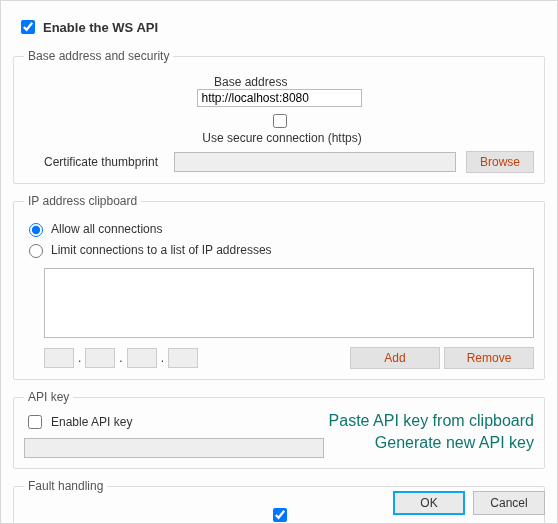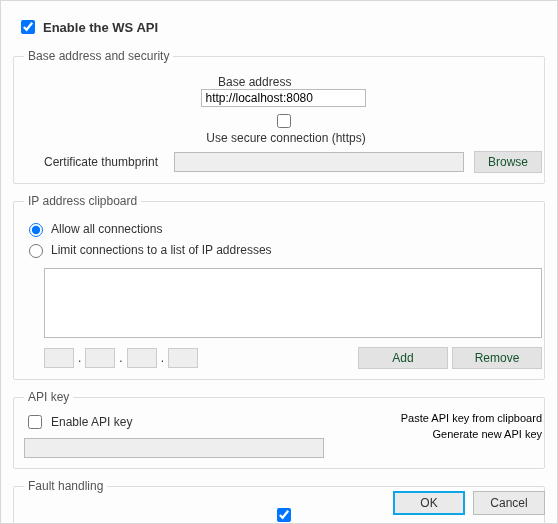--- a/index.html
+++ b/index.html
@@ -34,21 +34,21 @@
     align-items: center;
     margin: 4px 0 12px 4px;
     font-weight: bold;
     font-size: 13px;
   }
   .enable-row input[type=checkbox] { margin-right: 8px; }
   fieldset {
     border: 1px solid #ddd;
     border-radius: 2px;
     margin: 0 0 10px 0;
-    padding: 8px 2px 10px 10px;
+    padding: 8px 10px 10px 10px;
   }
   legend {
     color: #555;
     font-size: 12px;
     padding: 0 4px;
   }
   .row {
     display: flex;
     align-items: center;
     margin: 4px 0;
@@ -76,21 +76,21 @@
     height: 22px;
     min-width: 68px;
     font-size: 12px;
     background: #e9e9e9;
     border: 1px solid #bbb;
     color: #333;
     cursor: pointer;
   }
   button.btn:disabled {
     background: #e3e3e3;
-    color: #14532d;
+    color: #c2410c;
     border-color: #ccc;
     cursor: default;
   }
   .browse-row { display:flex; align-items:center; margin-top:6px; }
   .browse-row .lbl { width: 130px; }
   .browse-row .thumbprint-input { flex:1; margin-right:10px; }
   .radio-row { display:flex; align-items:center; margin: 4px 0; }
   .radio-row input[type=radio] { margin-right: 8px; }
   textarea.iplist {
     width: 100%;
@@ -110,23 +110,23 @@
   .ip-actions .btn { min-width: 90px; }
   .apikey-row { display:flex; align-items:center; }
   .apikey-links {
     margin-left:auto;
     display:flex;
     flex-direction:column;
     align-items:flex-end;
     gap:4px;
   }
   .link {
-    color: #000000;
+    color: #0f766e;
     cursor: pointer;
-    font-size: 11px;
+    font-size: 16px;
   }
   .apikey-input {
     width: 300px;
     height: 20px;
     border:1px solid #bbb;
     background:#eee;
     margin-top:6px;
   }
   .apikey-block { display:flex; }
   .footer {

